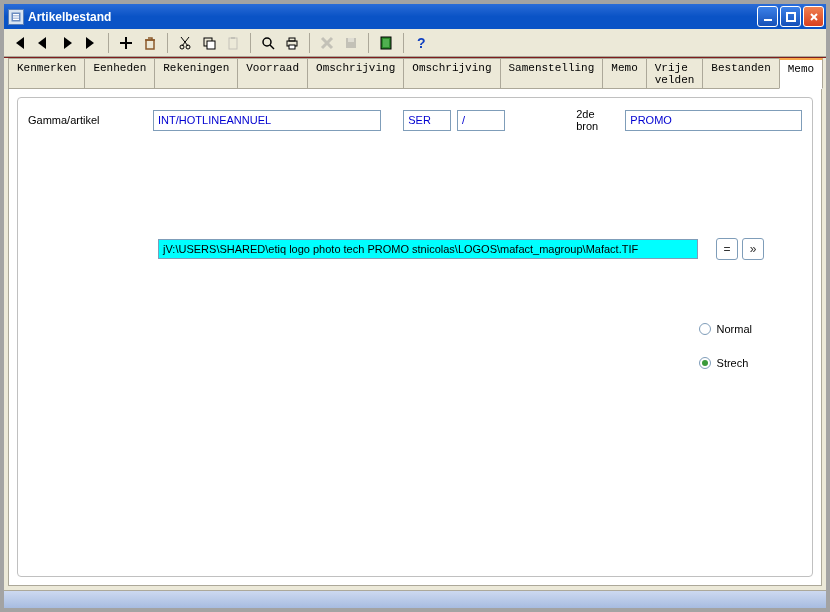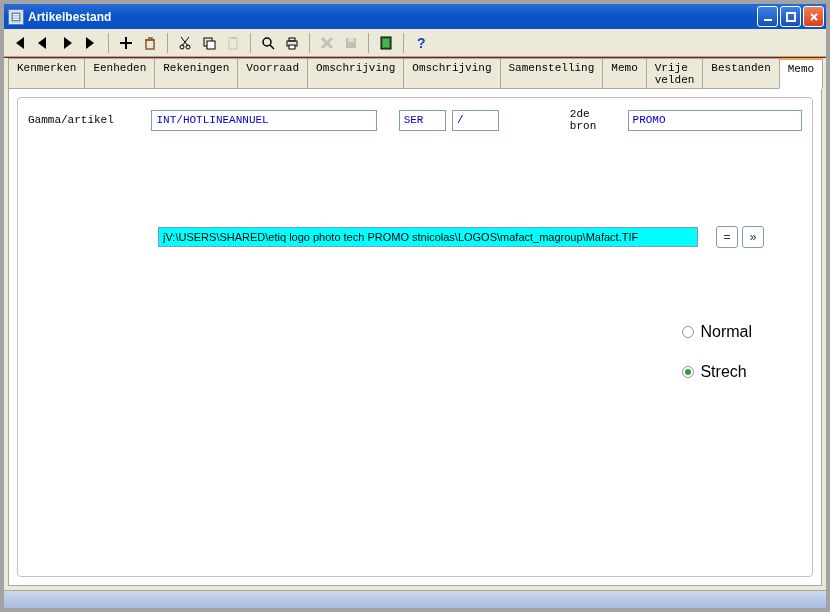--- a/index.html
+++ b/index.html
@@ -122,21 +122,20 @@
     border-radius: 4px;
     padding: 10px;
     height: 100%;
     position: relative;
   }
   .row {
     display: flex;
     align-items: center;
     gap: 6px;
     margin-bottom: 6px;
-    font-family: Liberation Mono, monospace;
   }
   .lbl {
     width: 120px;
     color: #000;
   }
   .field {
     border: 1px solid #7f9db9;
     background: #fff;
     height: 21px;
     padding: 2px 4px;
@@ -153,21 +152,21 @@
     color: #000;
     font-size: 11px;
     width: 540px;
     display: flex;
     align-items: center;
     overflow: hidden;
     white-space: nowrap;
   }
   .path-area {
     position: absolute;
-    top: 128px;
+    top: 140px;
     left: 140px;
     display: flex;
     align-items: center;
     gap: 18px;
   }
   .small-btn {
     width: 22px; height: 22px;
     border: 1px solid #7f9db9;
     border-radius: 3px;
     background: #fff;
@@ -181,21 +180,21 @@
     right: 60px;
     top: 225px;
     display: flex;
     flex-direction: column;
     gap: 22px;
   }
   .radio-row {
     display: flex;
     align-items: center;
     gap: 6px;
-    font-size: 16px;
+    font-size: 11px;
   }
   .radio {
     width: 12px; height: 12px;
     border: 1px solid #7f9db9;
     border-radius: 50%;
     background: #fff;
     display: flex; align-items: center; justify-content: center;
   }
   .radio.checked::after {
     content: "";

